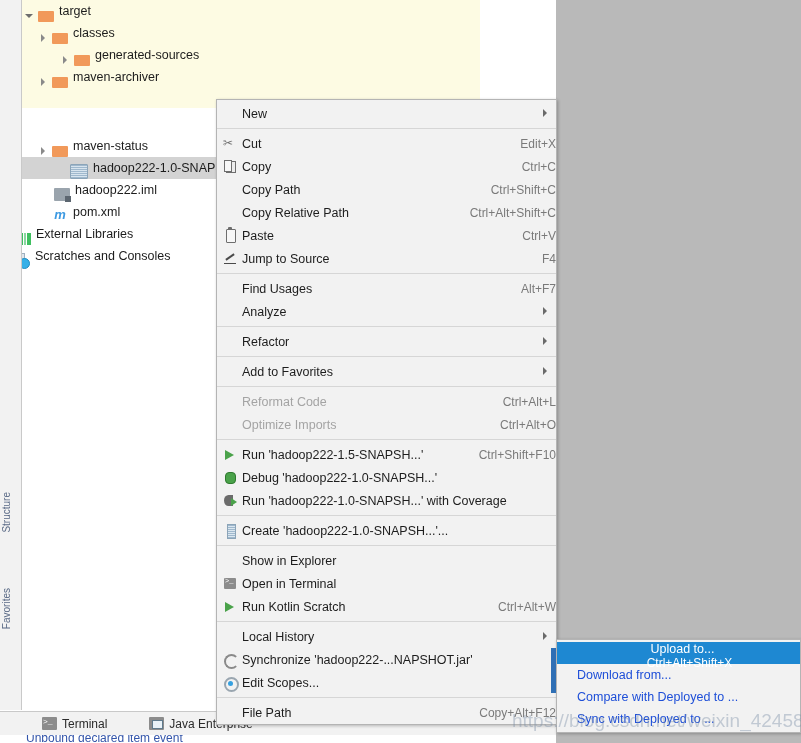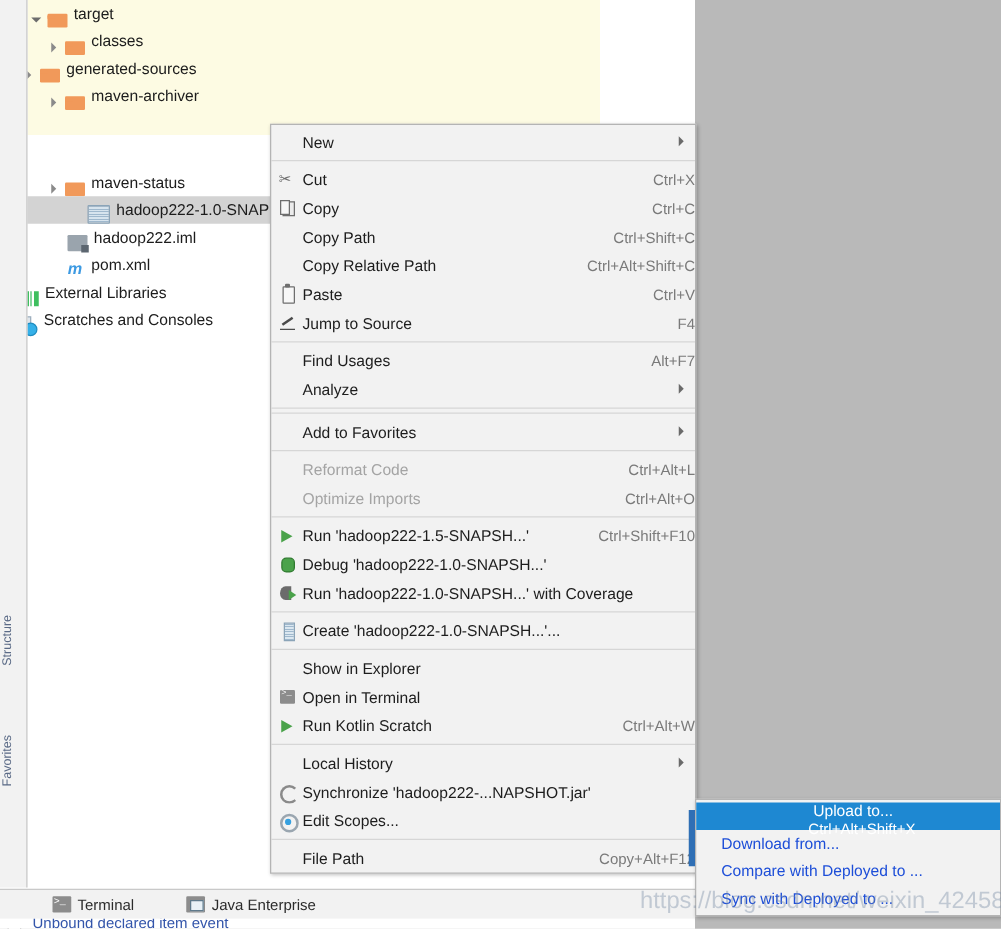--- a/index.html
+++ b/index.html
@@ -245,21 +245,21 @@
       <div class="tree-row" style="padding-left: 24px;">
         <span class="arrow down"></span>
         <span class="ico folder"></span>
         <span class="tree-label">target</span>
       </div>
       <div class="tree-row" style="padding-left: 38px;">
         <span class="arrow right"></span>
         <span class="ico folder"></span>
         <span class="tree-label">classes</span>
       </div>
-      <div class="tree-row" style="padding-left: 18px;">
+      <div class="tree-row" style="padding-left: 60px;">
         <span class="arrow right"></span>
         <span class="ico folder"></span>
         <span class="tree-label">generated-sources</span>
       </div>
       <div class="tree-row" style="padding-left: 38px;">
         <span class="arrow right"></span>
         <span class="ico folder"></span>
         <span class="tree-label">maven-archiver</span>
       </div>
       <div class="tree-row" style="padding-left: 38px; margin-top: 47px;">
@@ -317,21 +317,21 @@
 
 <div id="context-menu">
     <div class="mi">
       <span class="mlabel">New</span>
       <span class="sub-arrow"></span>
     </div>
     <div class="msep"></div>
     <div class="mi">
       <span class="mico cut-i"></span>
       <span class="mlabel">Cut</span>
-      <span class="mshort">Ctrl+X</span>
+      <span class="mshort">Edit+X</span>
     </div>
     <div class="mi">
       <span class="mico">
         <span class="copy-i"></span>
       </span>
       <span class="mlabel">Copy</span>
       <span class="mshort">Ctrl+C</span>
     </div>
     <div class="mi">
       <span class="mlabel">Copy Path</span>
@@ -358,20 +358,24 @@
     <div class="msep"></div>
     <div class="mi">
       <span class="mlabel">Find Usages</span>
       <span class="mshort">Alt+F7</span>
     </div>
     <div class="mi">
       <span class="mlabel">Analyze</span>
       <span class="sub-arrow"></span>
     </div>
     <div class="msep"></div>
+    <div class="mi">
+      <span class="mlabel">Refactor</span>
+      <span class="sub-arrow"></span>
+    </div>
     <div class="msep"></div>
     <div class="mi">
       <span class="mlabel">Add to Favorites</span>
       <span class="sub-arrow"></span>
     </div>
     <div class="msep"></div>
     <div class="mi dis">
       <span class="mlabel">Reformat Code</span>
       <span class="mshort">Ctrl+Alt+L</span>
     </div>

